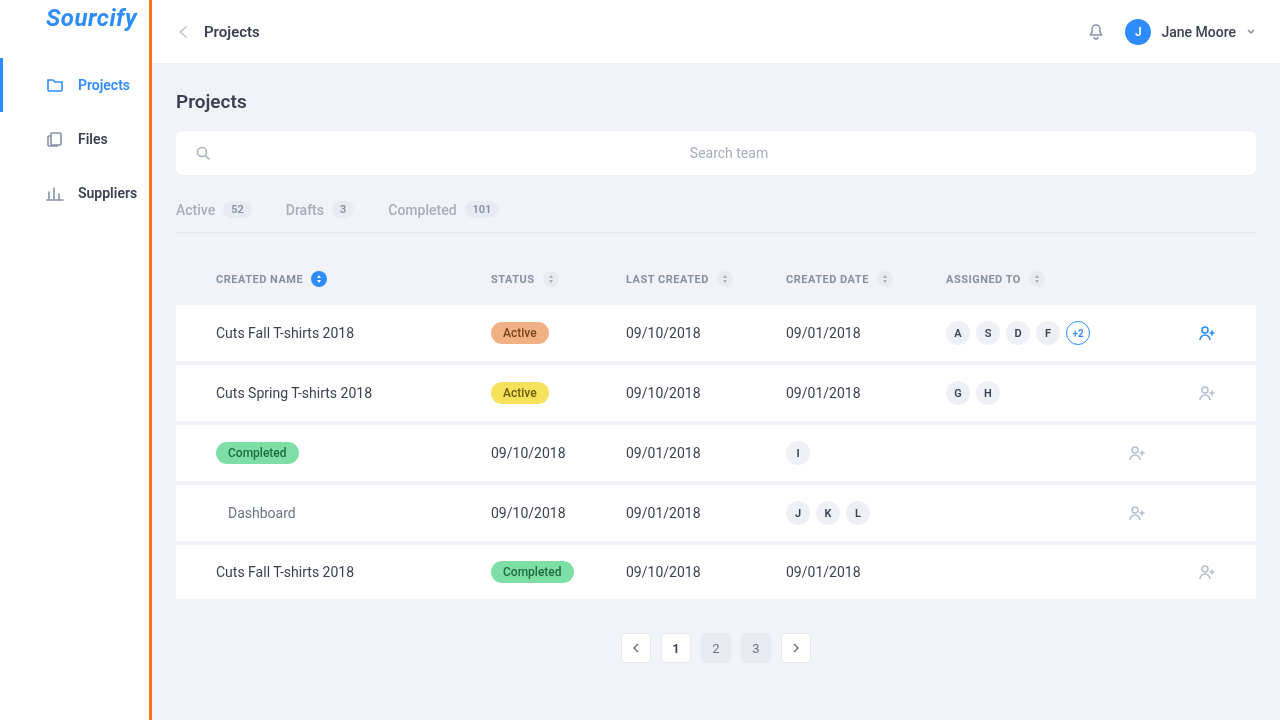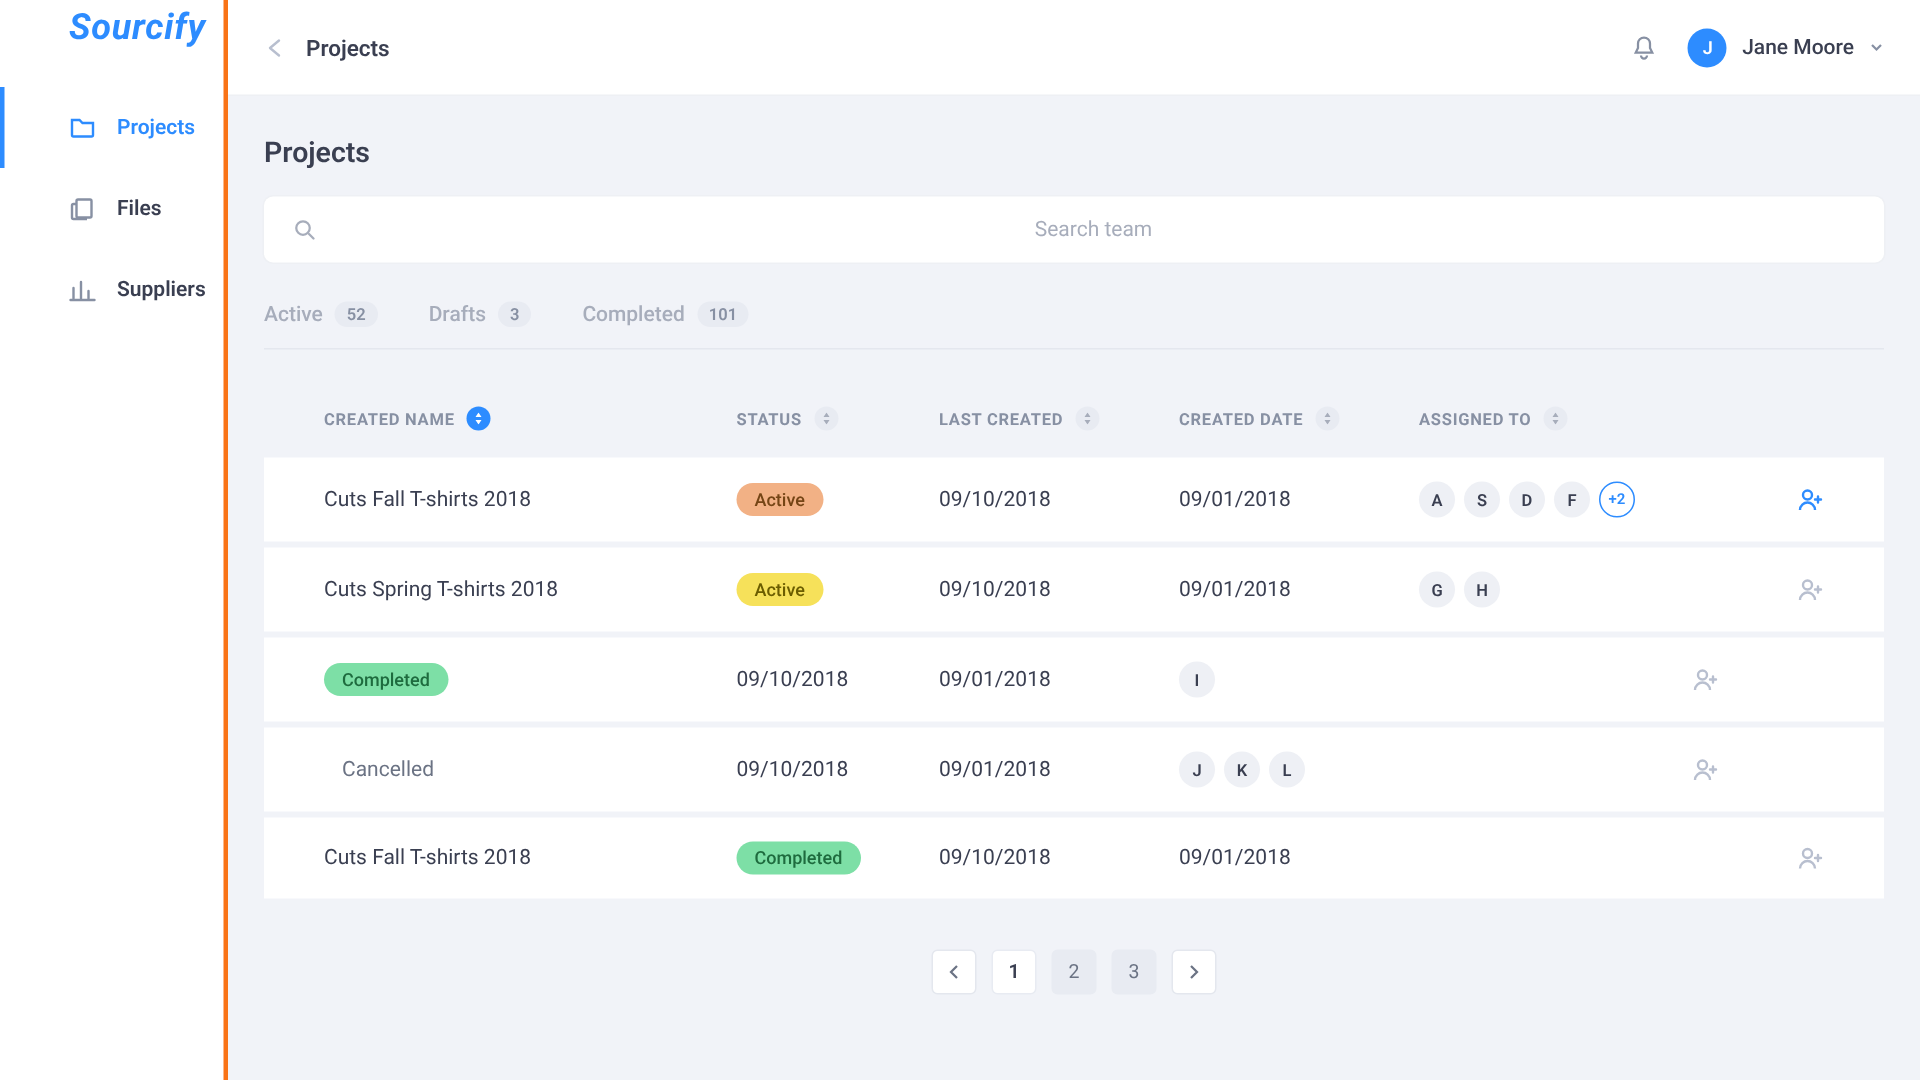--- a/index.html
+++ b/index.html
@@ -234,21 +234,21 @@
               </div>
               <div class="assign-btn">
                 <svg width="18" height="18" viewBox="0 0 18 18">
                   <circle cx="7" cy="6" r="3" fill="none" stroke="currentColor" stroke-width="1.6"></circle>
                   <path d="M2 16c0-3 2.5-5 5-5s5 2 5 5" fill="none" stroke="currentColor" stroke-width="1.6"></path>
                   <path d="M14 7v4m-2-2h4" stroke="currentColor" stroke-width="1.6" stroke-linecap="round"></path>
                 </svg>
               </div>
             </div>
             <div class="trow">
-              <div><span class="status-cancelled">Cancelled</span></div>
+              <div><span class="status-cancelled">Dashboard</span></div>
               <div>09/10/2018</div>
               <div>09/01/2018</div>
               <div class="assignees">
                 <span class="assignee">J</span>
                 <span class="assignee">K</span>
                 <span class="assignee">L</span>
               </div>
               <div class="assign-btn">
                 <svg width="18" height="18" viewBox="0 0 18 18">
                   <circle cx="7" cy="6" r="3" fill="none" stroke="currentColor" stroke-width="1.6"></circle>

